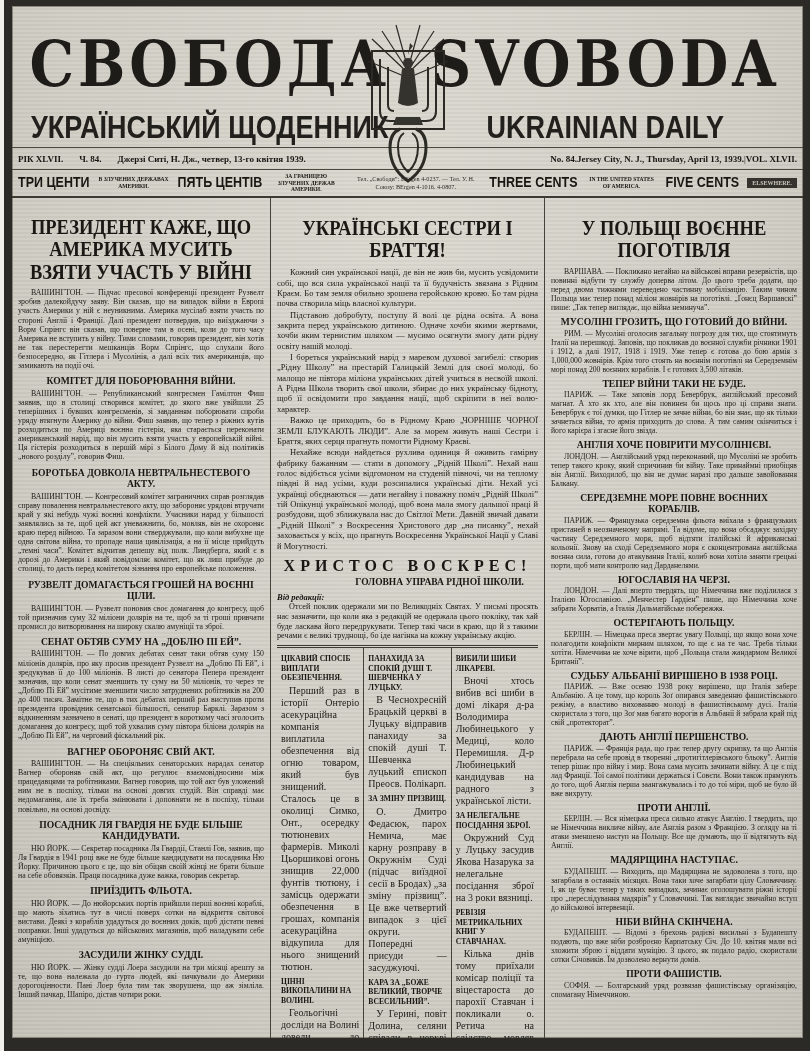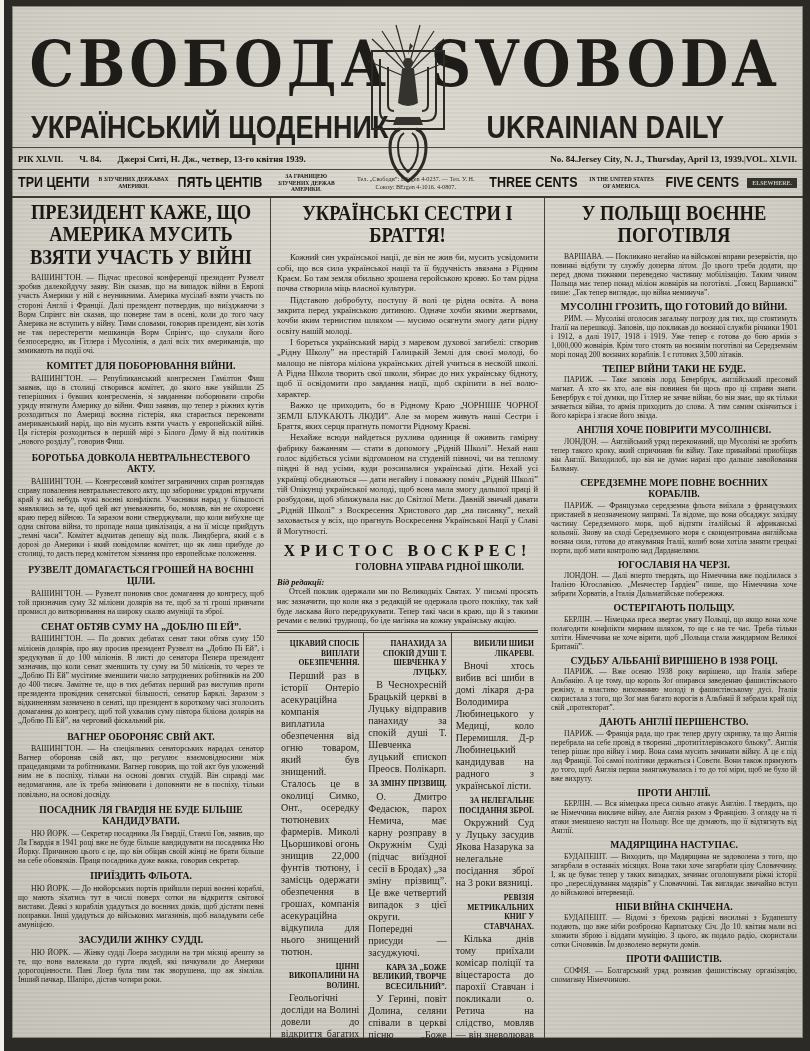--- a/index.html
+++ b/index.html
@@ -30,21 +30,21 @@
   .dl-right { display:flex; flex:1; justify-content:flex-end; align-items:center; }
   .dl-sep { font-weight:normal; }
   .priceline { height:28px; display:flex; align-items:center; border-bottom:2px solid #3c3a33; padding:0 6px; gap:8px; }
   .price-big { font-family:"Liberation Sans",sans-serif; font-weight:bold; font-size:12.5px; white-space:nowrap; transform:scaleY(1.1); }
   .price-small { font-size:5.6px; font-weight:bold; width:72px; line-height:1.25; text-align:center; }
   .phones { flex:1; text-align:center; font-size:6.2px; line-height:1.3; color:#2b2a26; }
   .elsewhere { background:#33322d; color:#c9c6bd; font-size:6px; font-weight:bold; padding:2px 5px; }
 
   
   .columns { flex:1; display:flex; overflow:hidden; }
-  .col { overflow:hidden; padding:4px 6px; }
+  .col { overflow:hidden; padding:19px 6px; }
   .col-left  { width:259px; border-right:1px solid #45423a; }
   .col-center{ width:274px; border-right:1px solid #45423a; display:flex; flex-direction:column; }
   .col-right { flex:1; }
 
   .lead-head { font-size:18.5px; line-height:1.14; text-align:center; font-weight:bold; transform:scaleY(1.08); margin:2px 0 6px; color:#191814; }
   h3.head { font-size:9.6px; text-align:center; font-weight:bold; margin:5px 4px 2px; line-height:1.2; }
   p.body { font-size:7.8px; line-height:1.17; text-align:justify; text-indent:13px; color:#21201b; }
   .col-right p.body { font-size:7.7px; }
   .col-right h3.head { margin:4px 4px 1px; }
 
@@ -52,21 +52,21 @@
   .appeal p.body { font-size:8.5px; line-height:1.22; margin-bottom:1px; }
   .christ { text-align:center; font-weight:bold; font-size:16px; letter-spacing:5px; margin:5px 0 2px; }
   .signature { text-align:right; font-weight:bold; font-size:9.5px; padding-right:14px; margin-bottom:3px; }
   .ed-label { font-weight:bold; font-style:italic; font-size:8.5px; margin-top:2px; }
   .editorial { font-size:8.2px; line-height:1.2; text-align:justify; text-indent:12px; }
   .center-rule { border:none; border-top:3px double #3c3a33; margin:4px 0 0; }
 
   .subcols { display:flex; border-bottom:1px solid #45423a; }
   .subcol { flex:1; padding:2px 4px; }
   .subcol + .subcol { border-left:1px solid #45423a; }
-  .subcol h4 { font-size:7.6px; font-weight:bold; text-align:right; line-height:1.25; margin:4px 0 2px; }
+  .subcol h4 { font-size:7.6px; font-weight:bold; text-align:left; line-height:1.25; margin:4px 0 2px; }
   .subcol p { font-size:10px; line-height:1.2; text-align:justify; text-indent:8px; color:#23221d; }
 
   .photo { margin:6px 0 3px; height:272px; background:#181713; position:relative; overflow:hidden; border-top:2px solid #11100e; border-bottom:2px solid #11100e; }
   .photo svg { width:100%; height:100%; display:block; }
   .caption-title { text-align:center; font-weight:bold; font-size:9.2px; letter-spacing:1px; margin-top:2px; }
   .caption { font-size:7.4px; line-height:1.2; text-align:justify; text-indent:12px; color:#2a2923; }
 </style>
 </head>
 <body>
 

